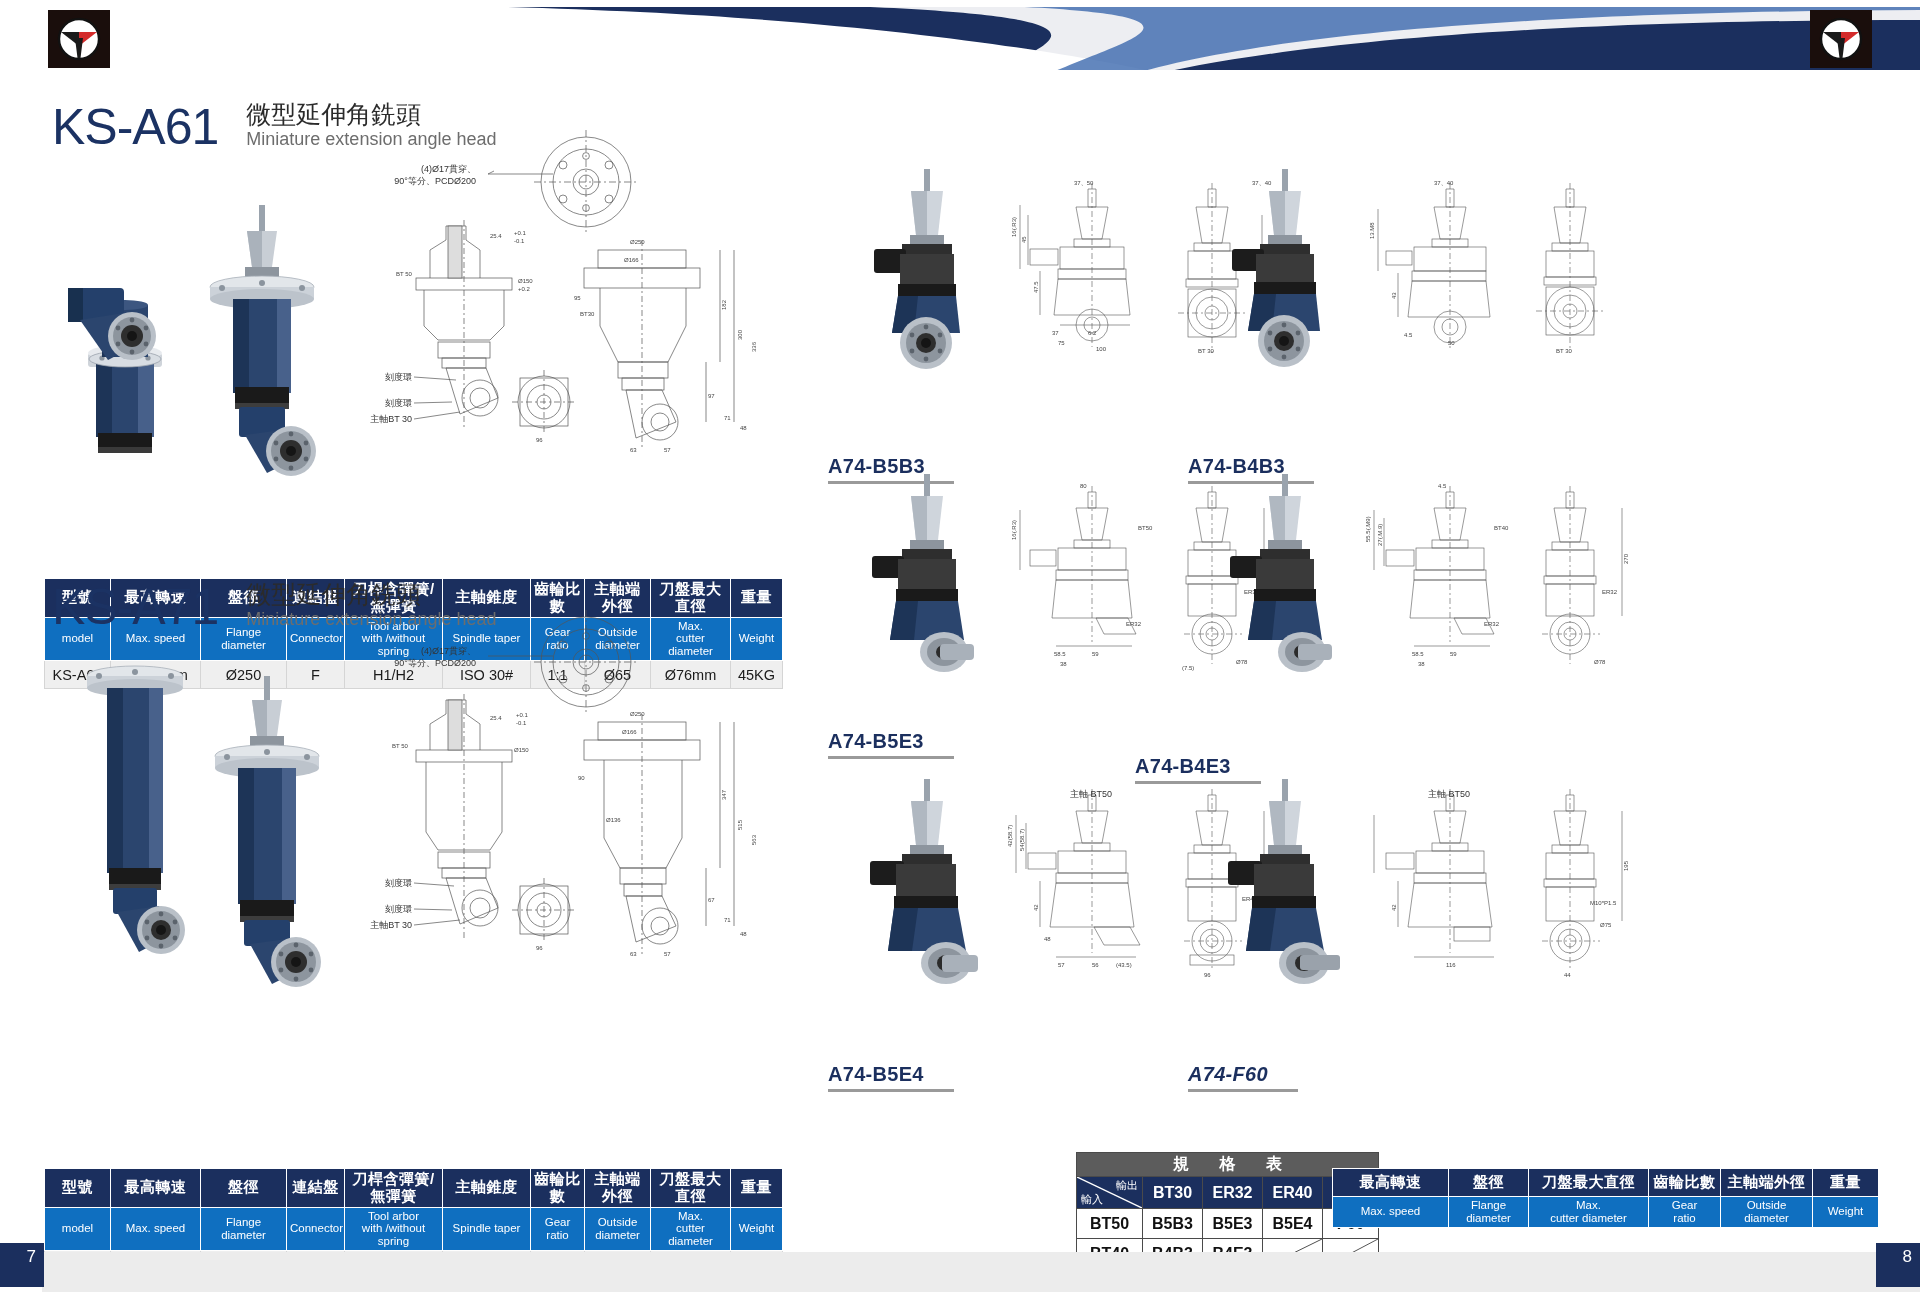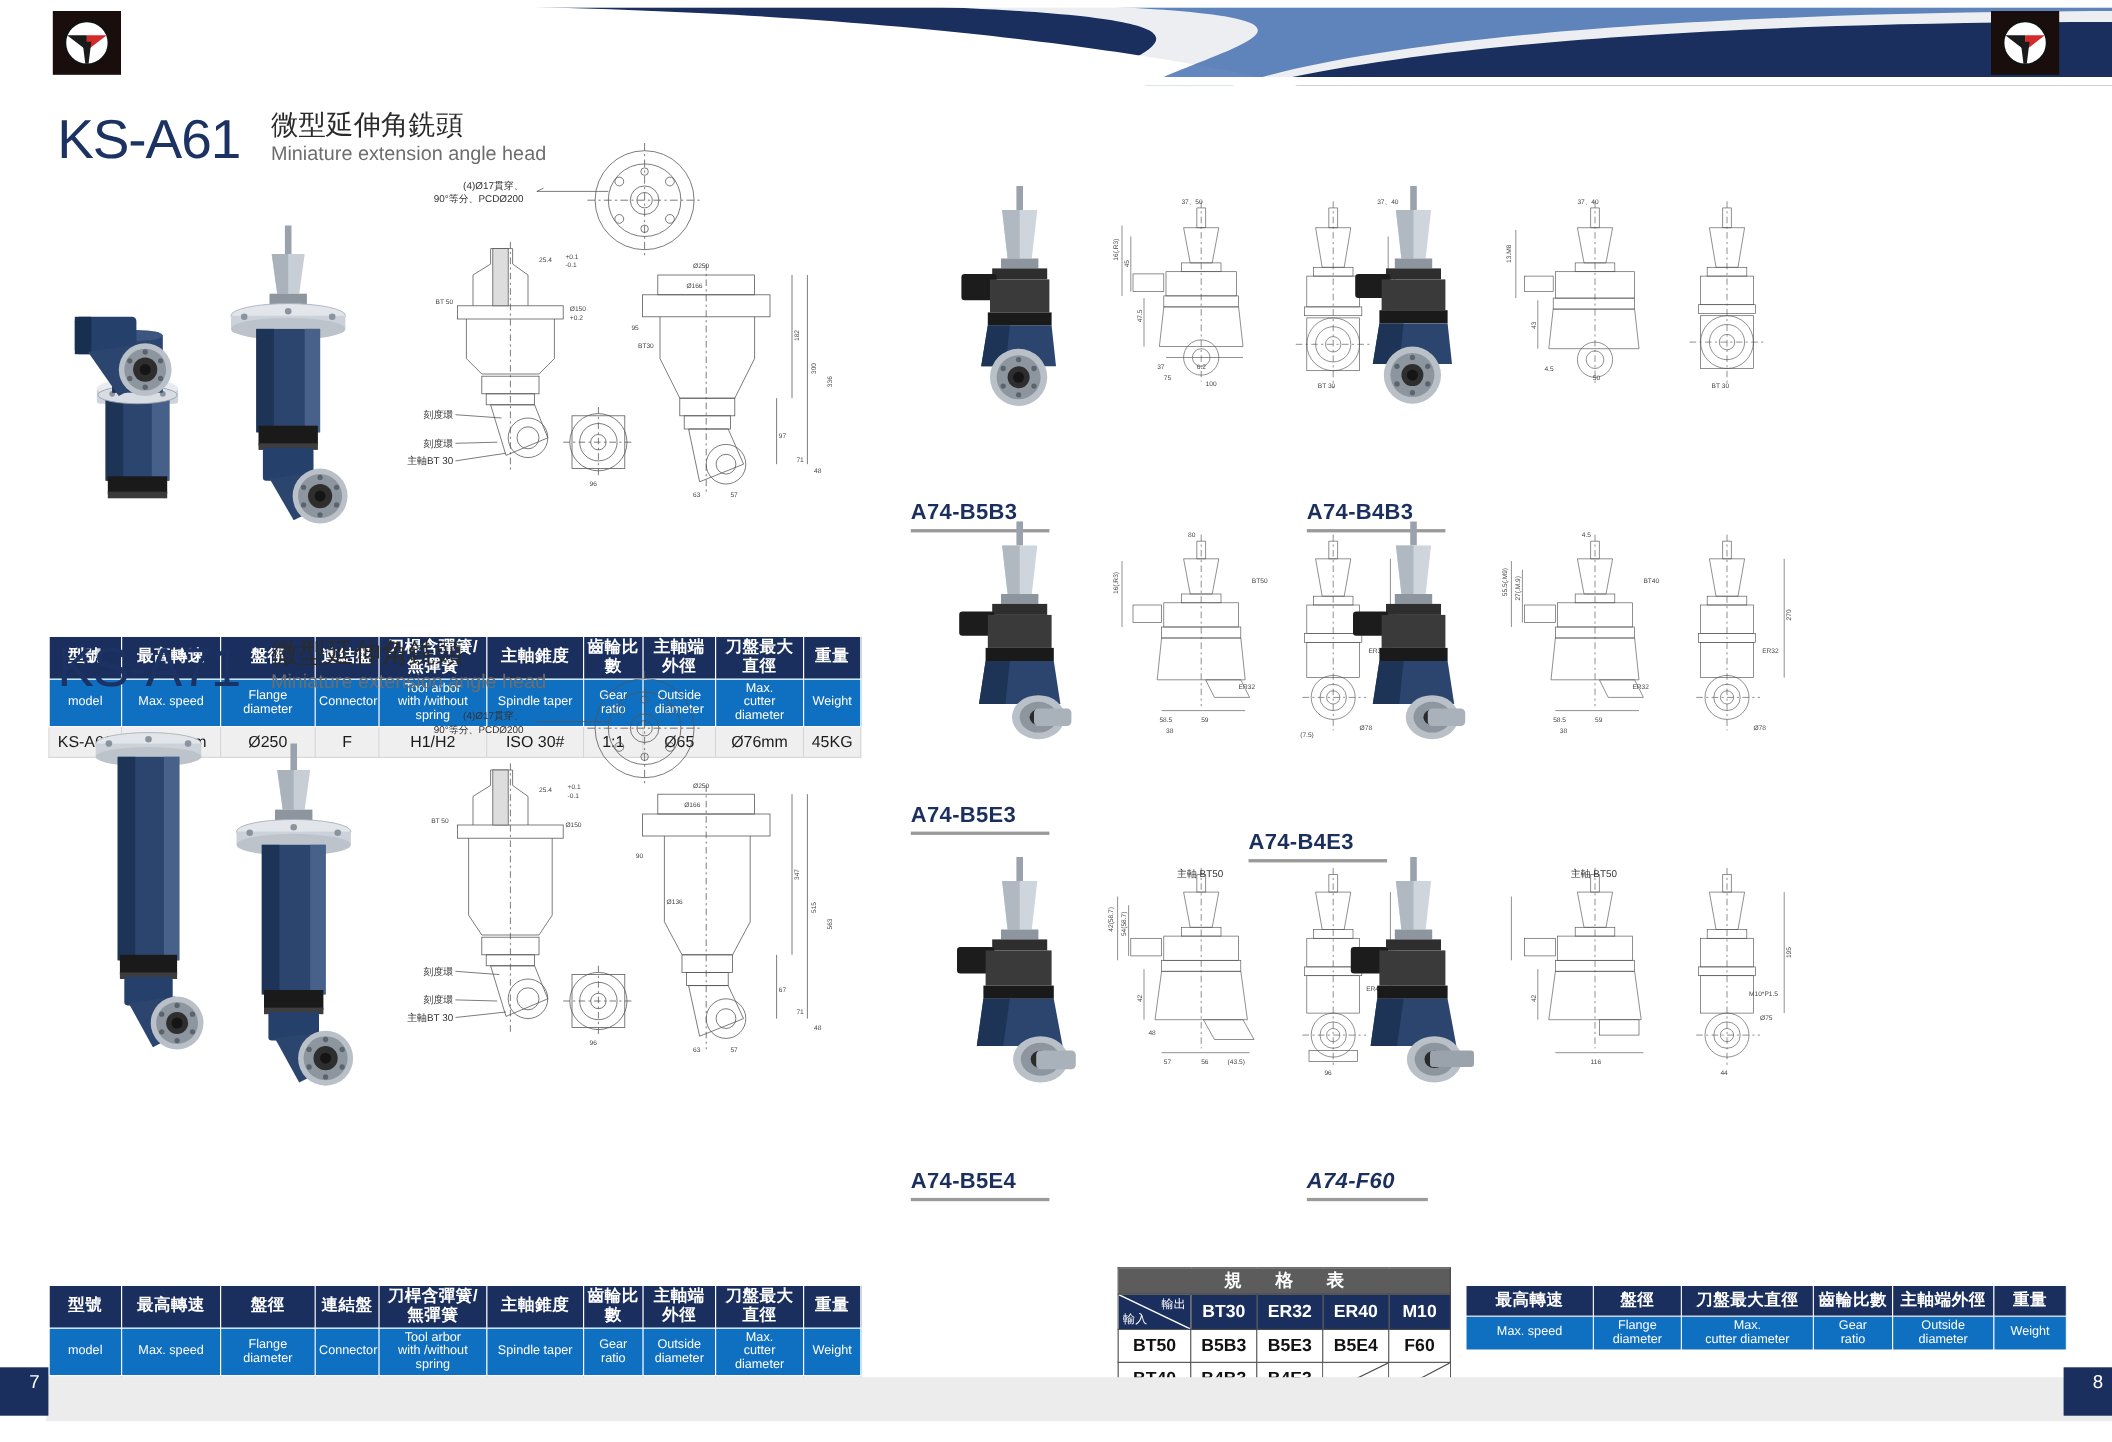--- a/index.html
+++ b/index.html
@@ -984,21 +984,21 @@
       <text class="dim-t" x="232" y="120">M10*P1.5</text>
       <text class="dim-t" x="242" y="142">Ø75</text>
       <text class="dim-t" x="206" y="192">44</text>
     </svg>
   </div>
   <div class="model-label" style="left:1188px; top:1063px;font-style:italic;">
     <span class="txt">A74-F60</span>
     <div class="rule" style="width:110px;"></div>
   </div>
 
-  <table class="matrix" id="mx" style="left:1016px; top:1152px;">
+  <table class="matrix" id="mx" style="left:1076px; top:1152px;">
     <colgroup>
       <col style="width:66px">
         <col style="width:60px">
         <col style="width:60px">
       <col style="width:60px">
         <col style="width:56px">
     </colgroup>
     <tbody id="mx-body">
         <tr>
           <td class="mx-title" colspan="5">規 格 表</td>

